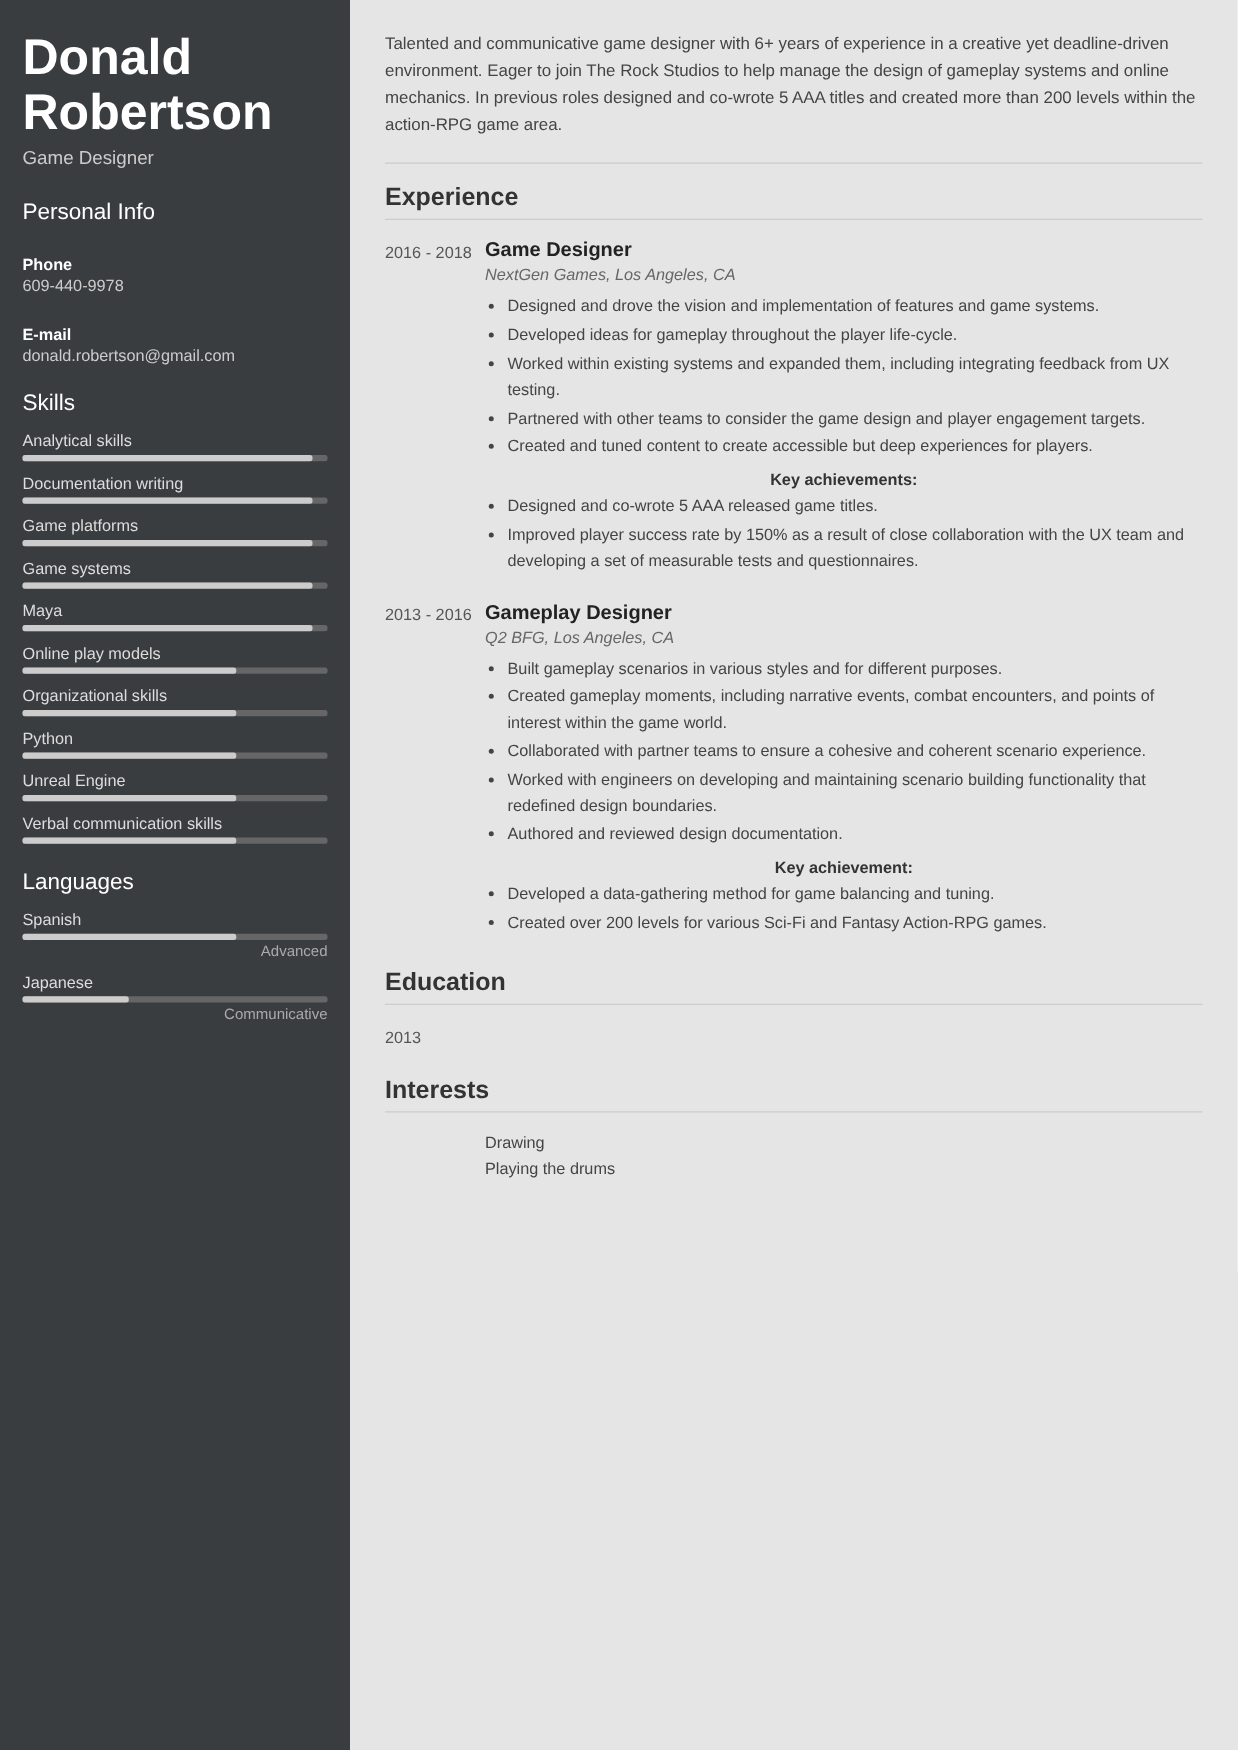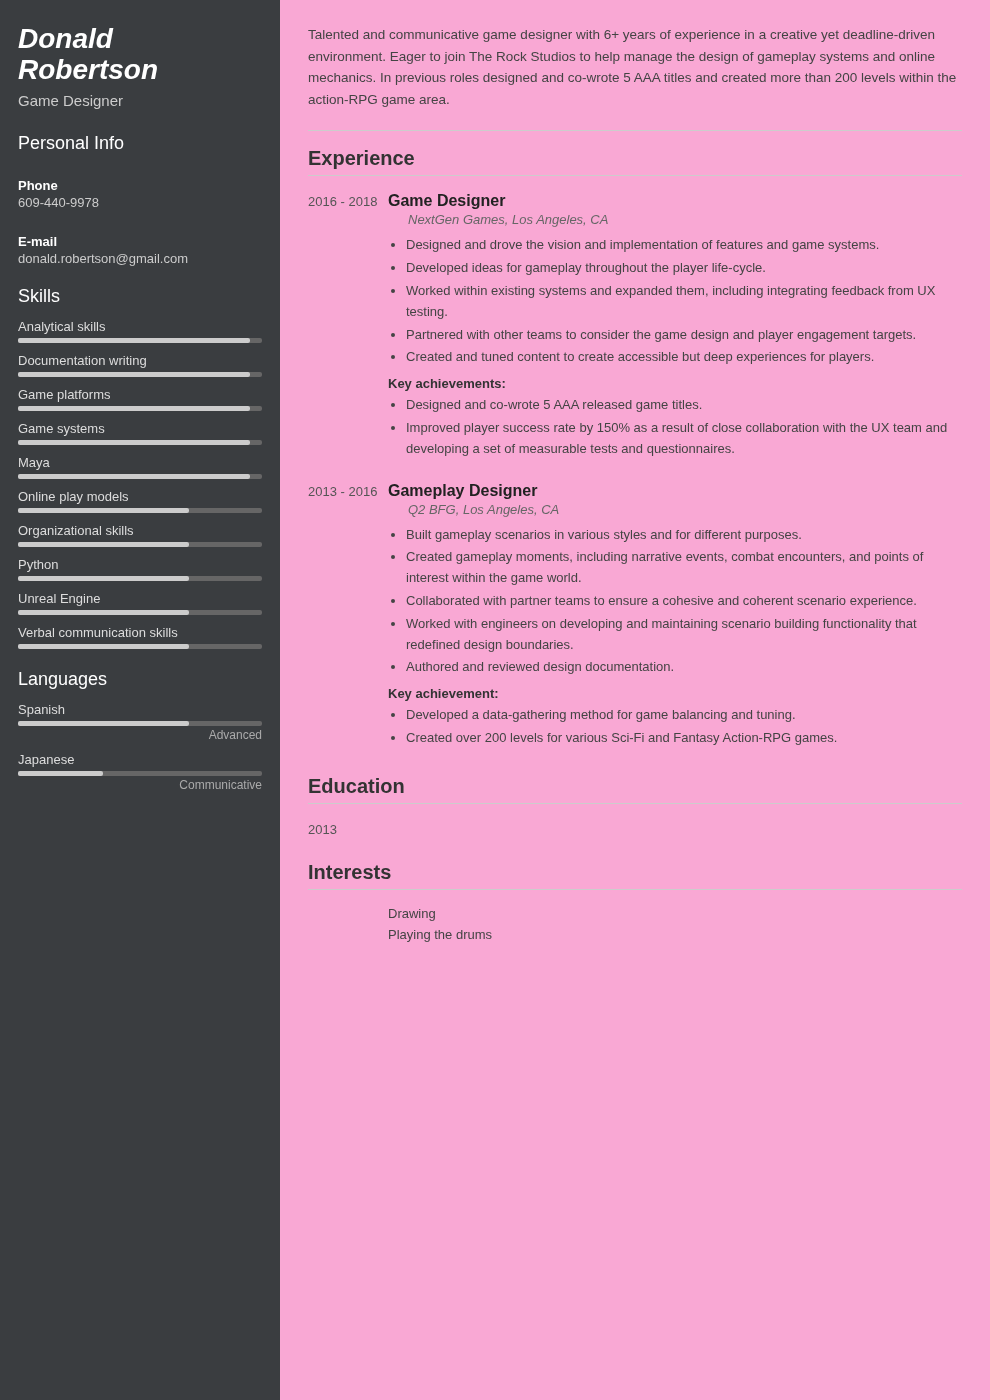--- a/index.html
+++ b/index.html
@@ -7,25 +7,24 @@
 
     
     .sidebar {
       width: 280px;
       min-width: 280px;
       background-color: #3a3d40;
       color: #fff;
       padding: 24px 18px;
     }
     .sidebar-name {
-      font-size: 28px;
+      font-size: 40px;
       font-weight: 900;
       line-height: 1.1;
       margin-bottom: 6px;
-      font-style: italic;
     }
     .sidebar-title {
       font-size: 15px;
       color: #ccc;
       margin-bottom: 24px;
     }
     .sidebar-section-title {
       font-size: 18px;
       font-weight: 400;
       color: #fff;
@@ -64,21 +63,21 @@
       font-size: 12px;
       color: #aaa;
       text-align: right;
       margin-top: 2px;
     }
 
     
     .main {
       flex: 1;
       padding: 24px 28px;
-      background: #f9a8d4;
+      background: #e5e5e5;
     }
     .summary-text {
       font-size: 13.5px;
       line-height: 1.6;
       color: #444;
       margin-bottom: 20px;
     }
     .section-title {
       font-size: 20px;
       font-weight: 700;
@@ -107,38 +106,38 @@
       font-size: 16px;
       font-weight: 700;
       color: #222;
       margin-bottom: 2px;
     }
     .exp-company {
       font-style: italic;
       font-size: 13px;
       color: #666;
       margin-bottom: 8px;
-      margin-left: 20px;
     }
     .exp-bullets {
       list-style: disc;
       padding-left: 18px;
       font-size: 13px;
       color: #444;
       line-height: 1.6;
     }
     .exp-bullets li {
       margin-bottom: 2px;
     }
     .key-achievements-title {
       font-size: 13px;
       font-weight: 700;
       color: #333;
       margin-top: 8px;
       margin-bottom: 4px;
+      text-align: center;
     }
     .edu-entry {
       display: flex;
       margin-bottom: 12px;
       gap: 33px;
     }
     .edu-date {
       min-width: 80px;
       font-size: 13px;
       color: #555;

